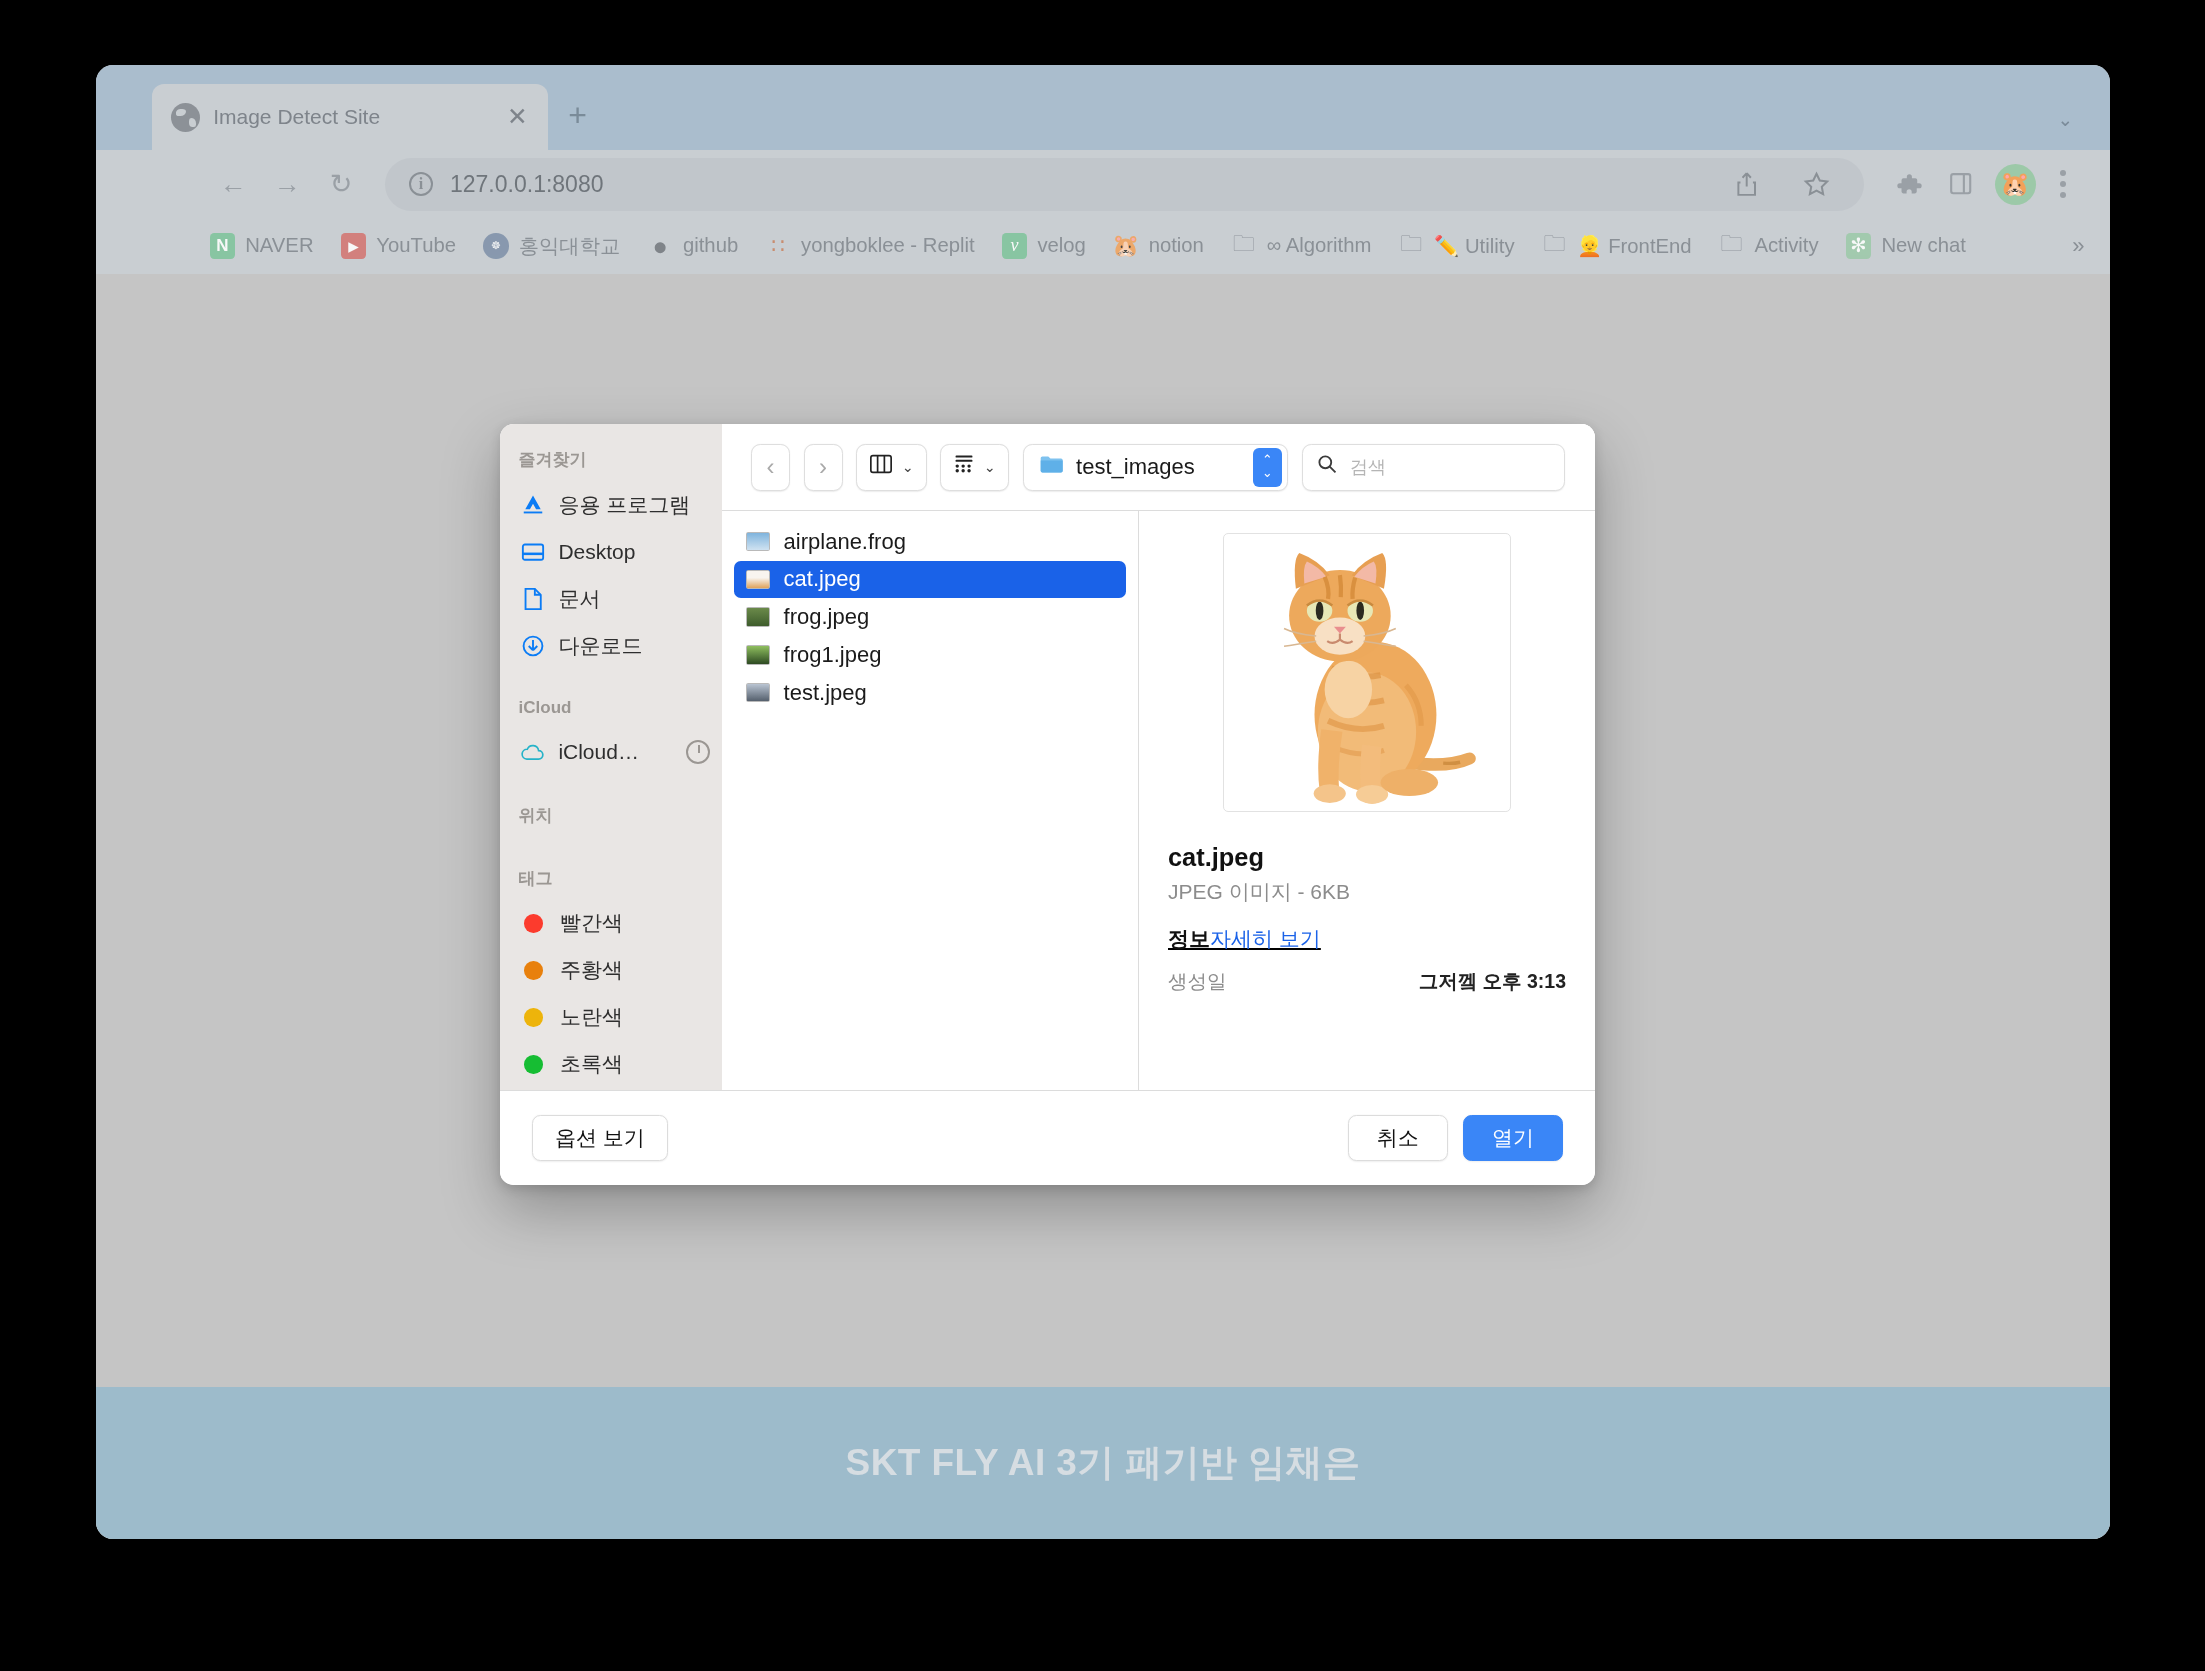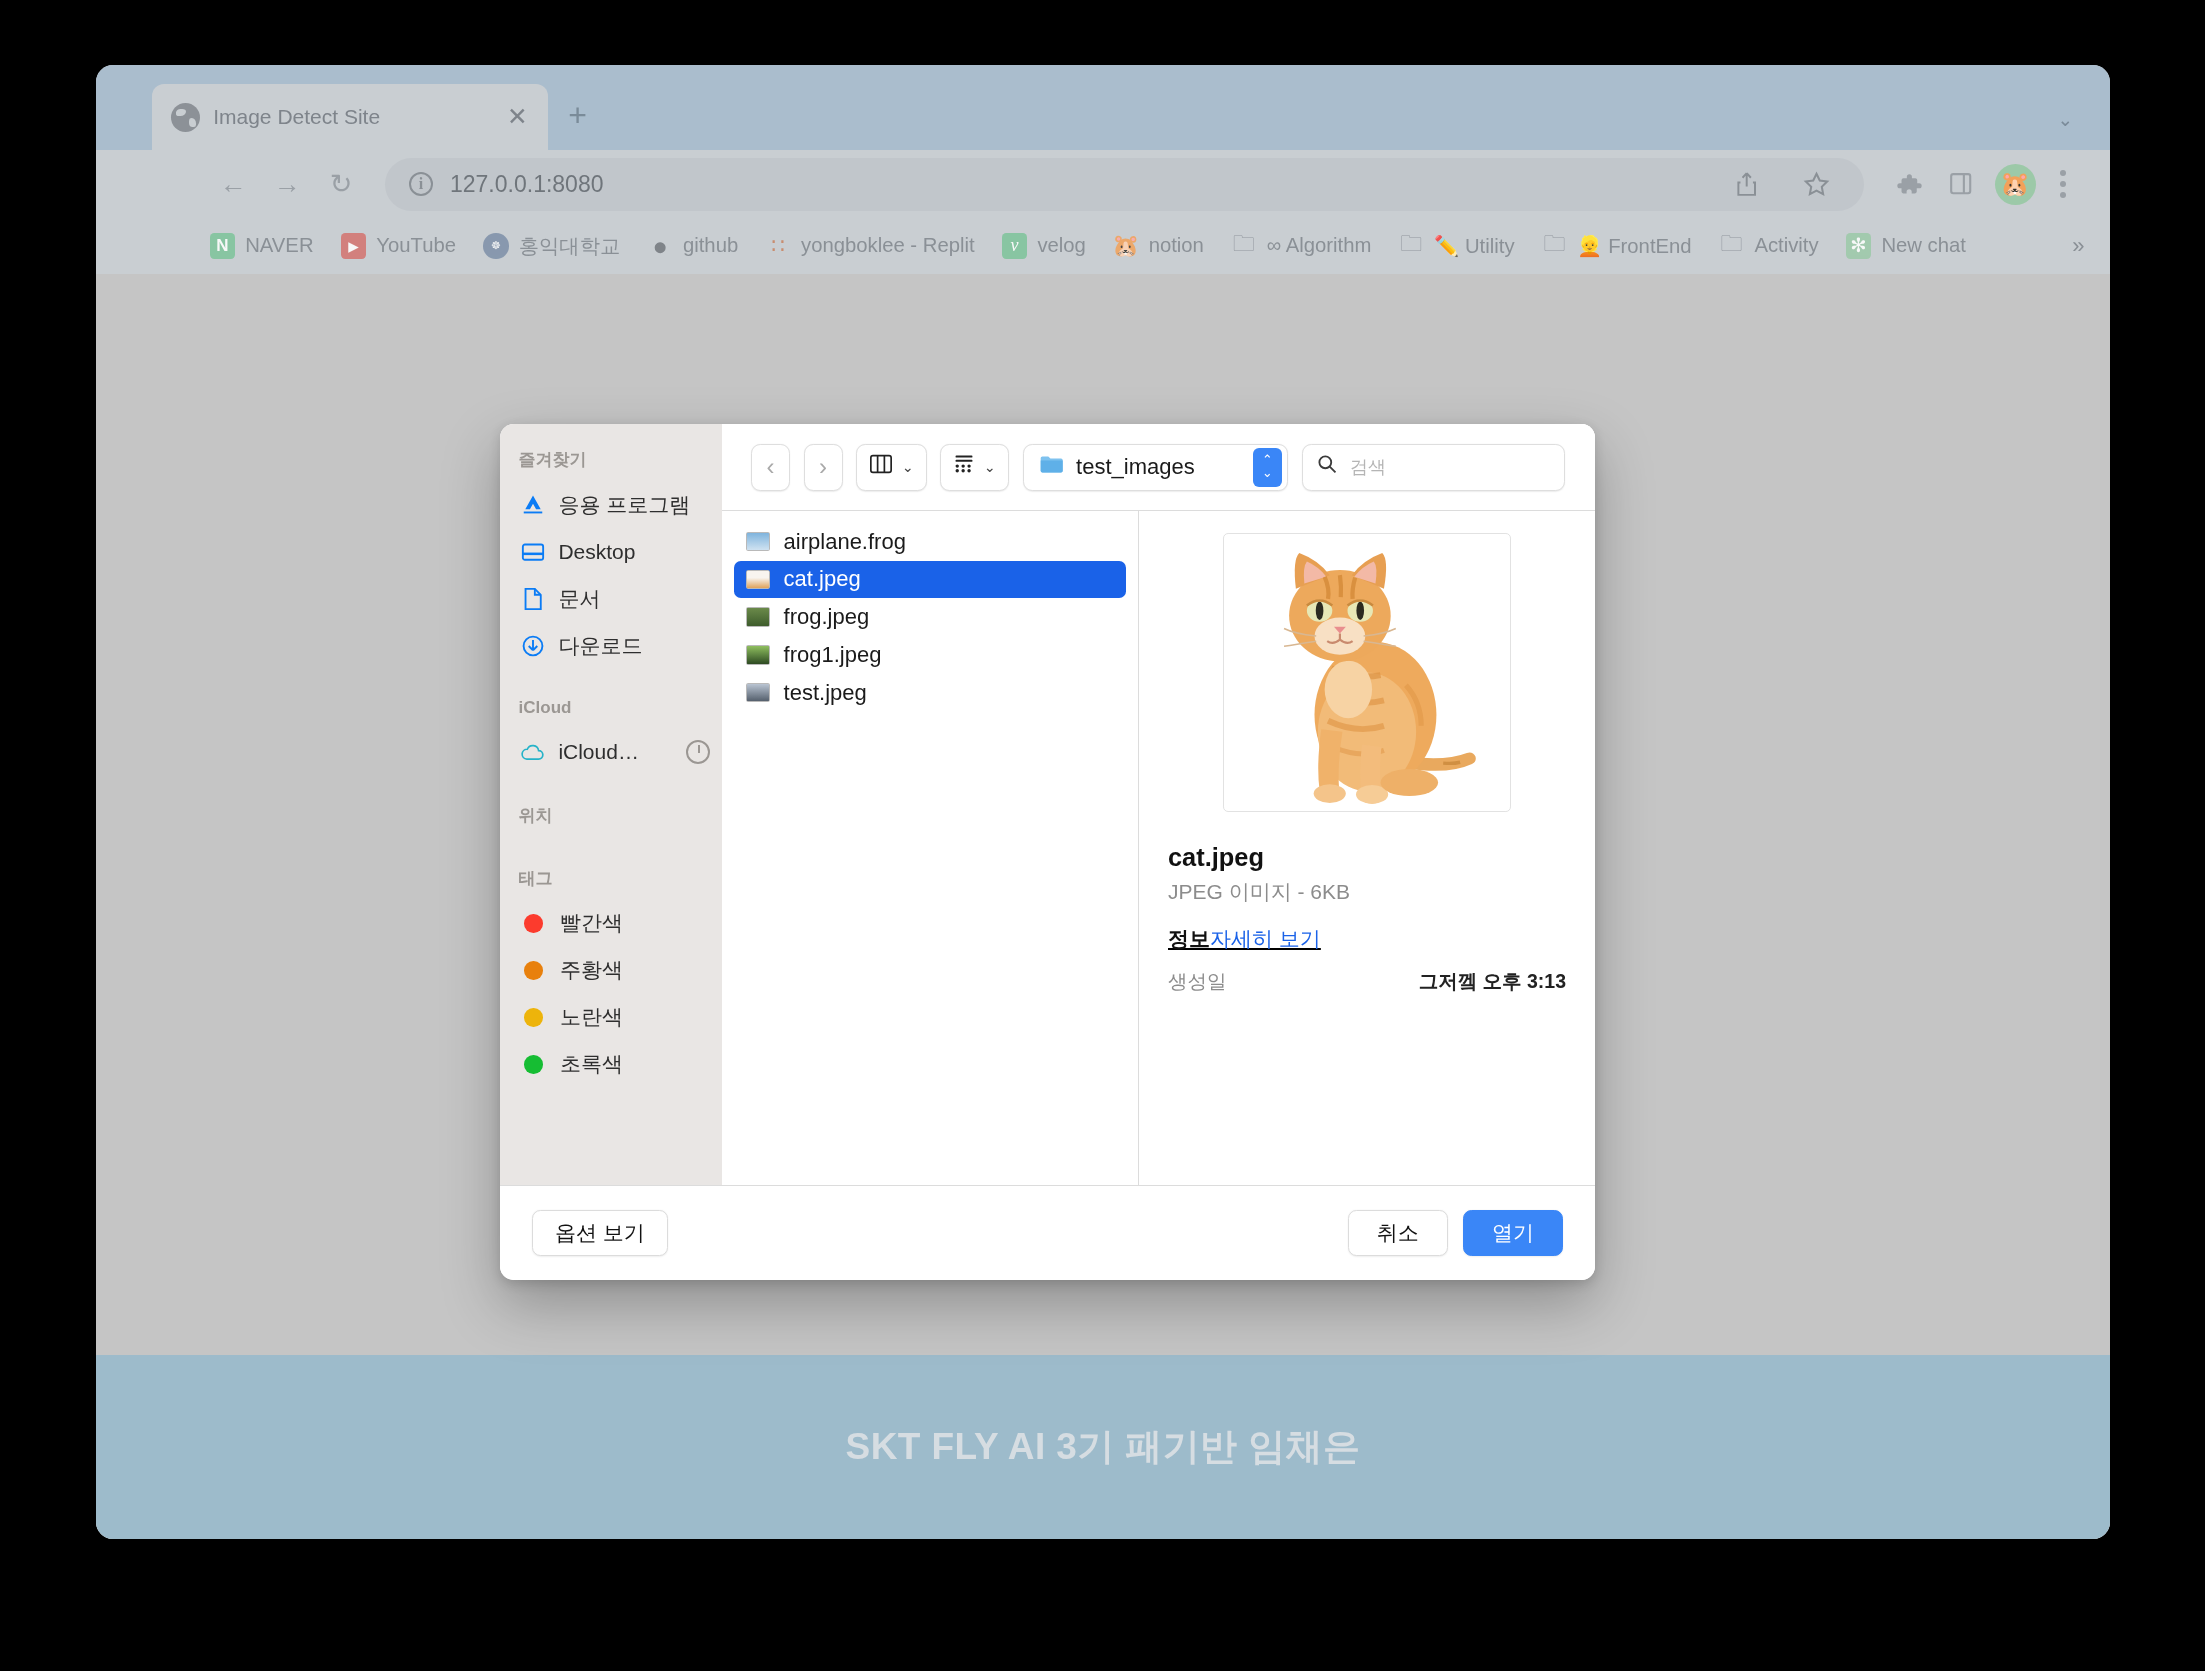--- a/index.html
+++ b/index.html
@@ -177,35 +177,35 @@
     position: absolute;
     left: 0; right: 0; top: 726px;
     text-align: center;
     font-size: 32px;
     color: #6b6b6b;
     white-space: nowrap;
   }
   #page-footer {
     position: absolute;
     left: 0; right: 0; bottom: 0;
-    height: 184px;
+    height: 152px;
     background: #9dbbcb;
     display: flex; align-items: center; justify-content: center;
   }
   #footer-text {
     font-size: 37px; font-weight: bold;
     color: #d6dde2;
     letter-spacing: 0.4px;
   }
 
   
   #file-dialog {
     position: absolute;
     left: 404px; top: 359px;
-    width: 1095px; height: 856px;
+    width: 1095px; height: 761px;
     background: #ffffff;
     border-radius: 13.6px;
     box-shadow: 0 24px 59px rgba(0,0,0,.28), 0 3.4px 12px rgba(0,0,0,.14);
     overflow: hidden;
     display: flex; flex-direction: column;
     font-family: "Liberation Sans", "DejaVu Sans", sans-serif;
   }
   #dialog-main { flex: 1; display: flex; min-height: 0; }
 
   

